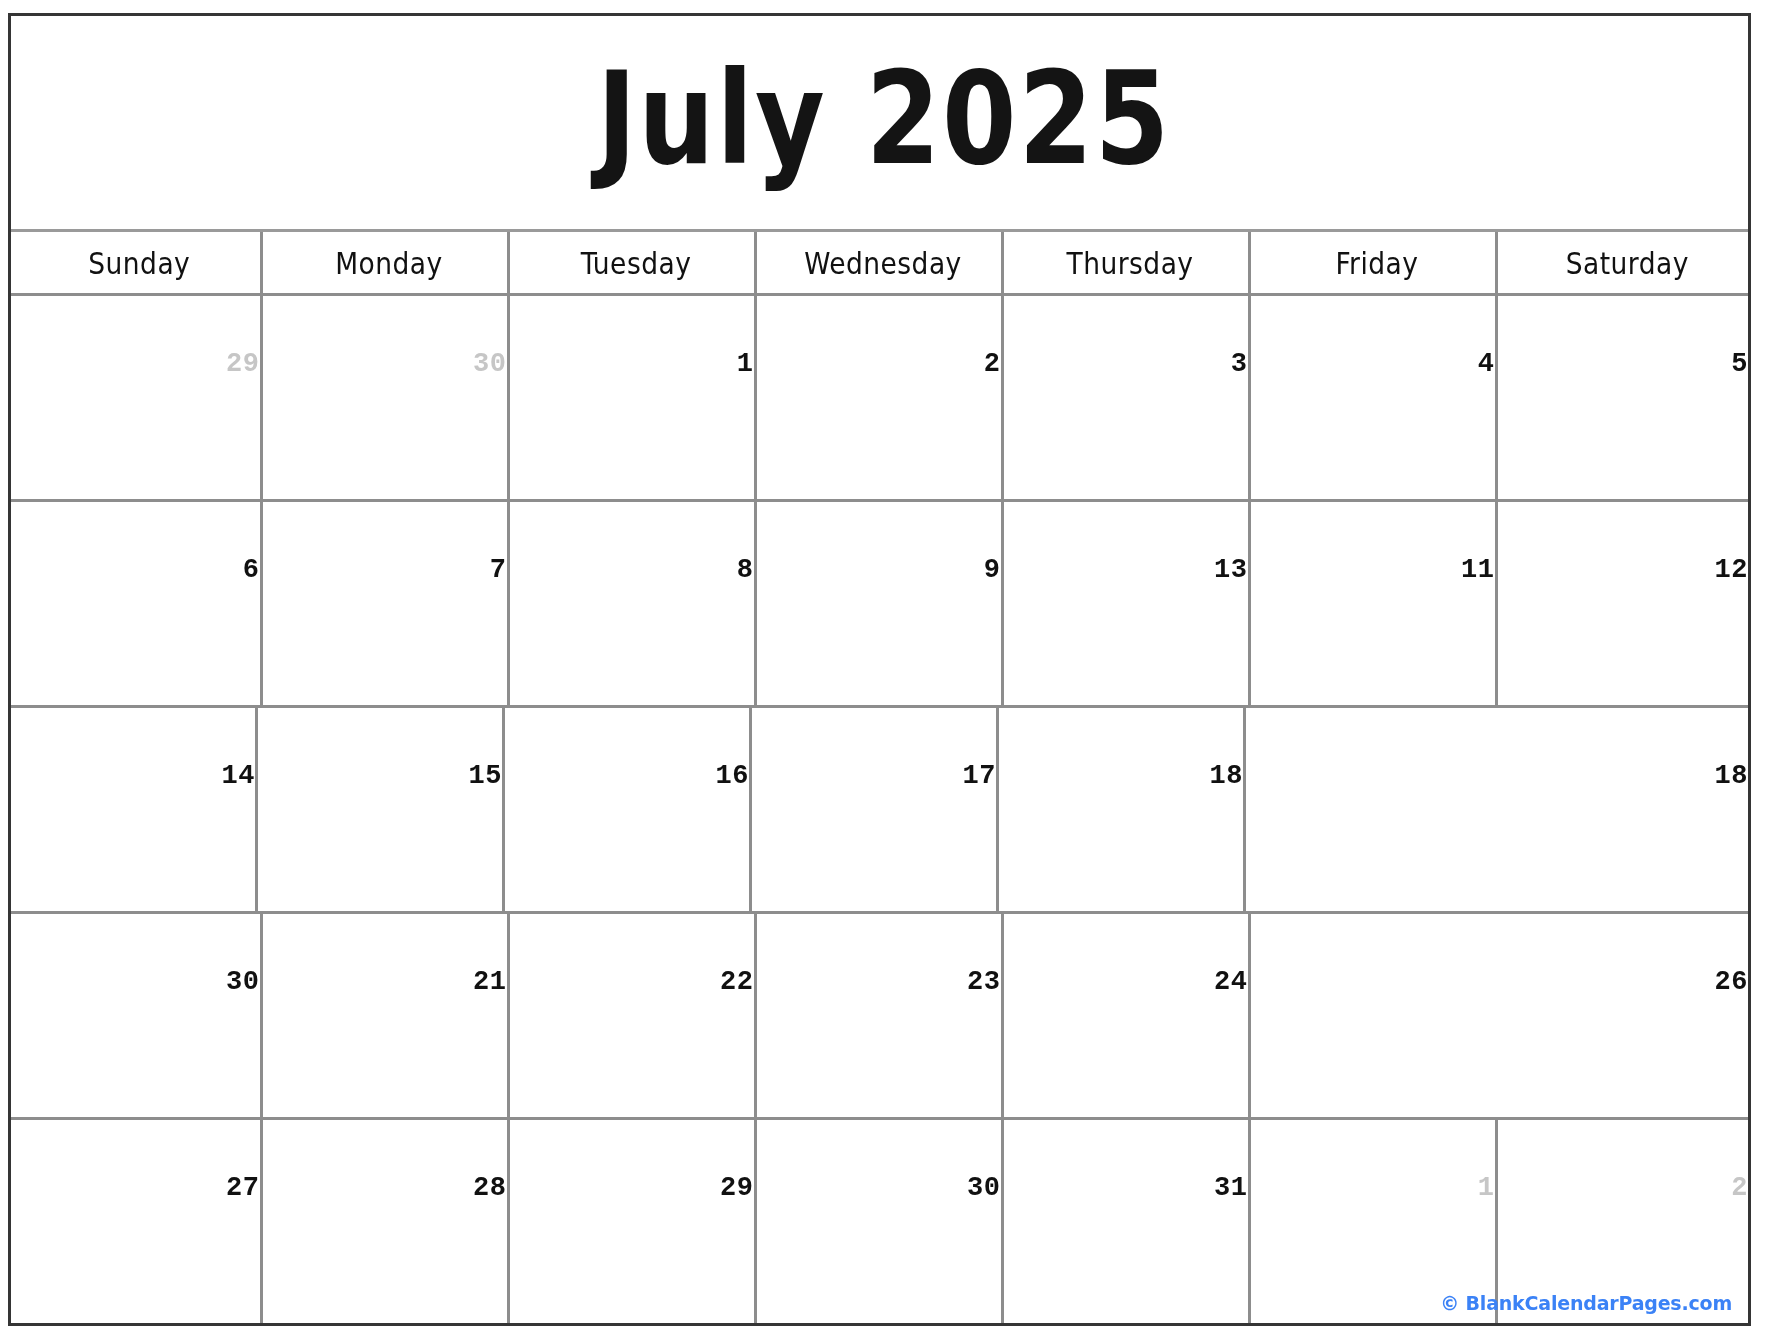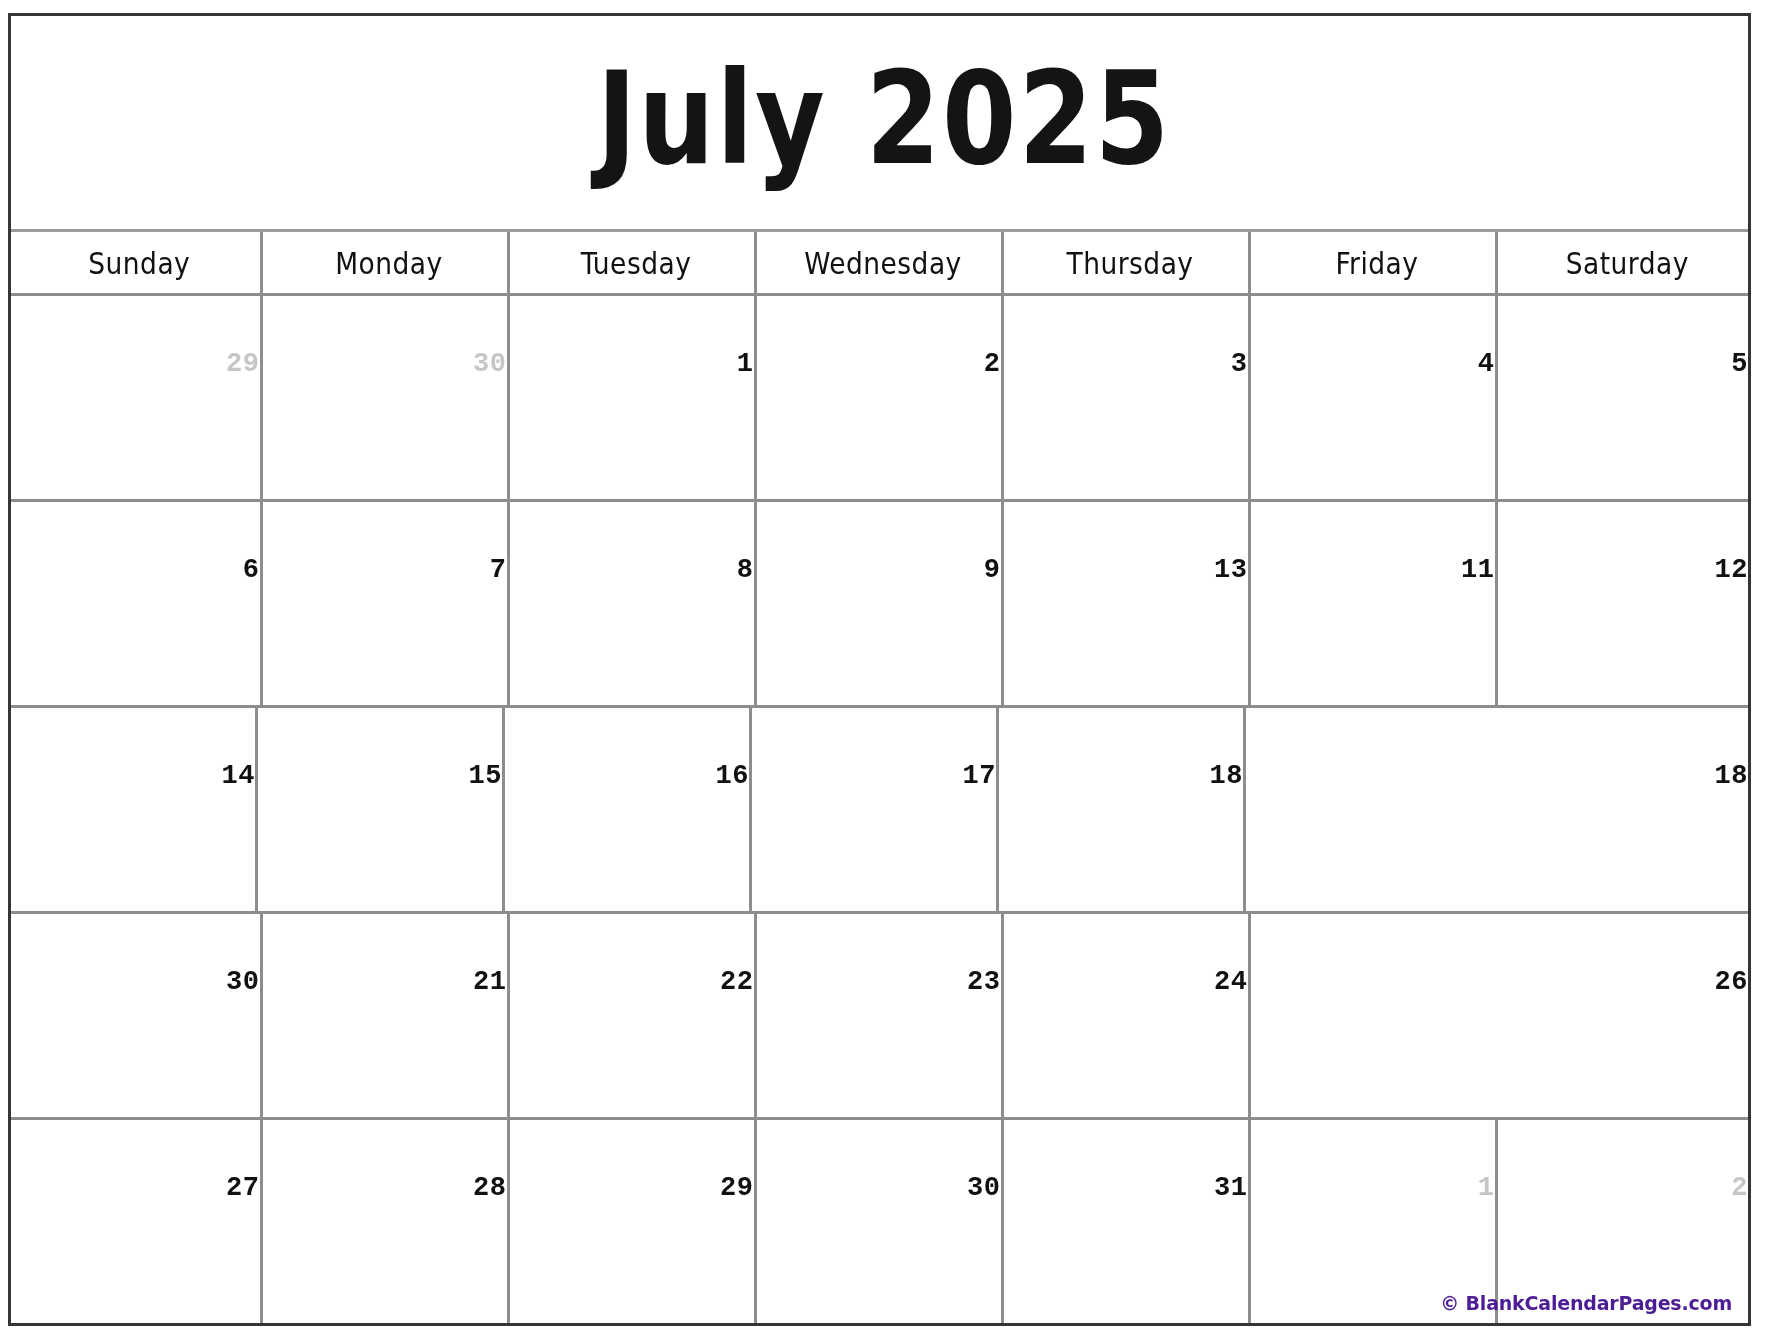--- a/index.html
+++ b/index.html
@@ -130,21 +130,21 @@
   }
 
   
   .credit {
     position: absolute;
     right: 16px;
     bottom: 9px;
     font-family: "DejaVu Sans", "Liberation Sans", sans-serif;
     font-size: 19px;
     font-weight: 700;
-    color: #4c1d95;
+    color: #3b82f6;
     letter-spacing: -0.2px;
     white-space: nowrap;
   }
 </style>
 </head>
 <body>
 
 <div class="page">
 
   <div class="title-band">

